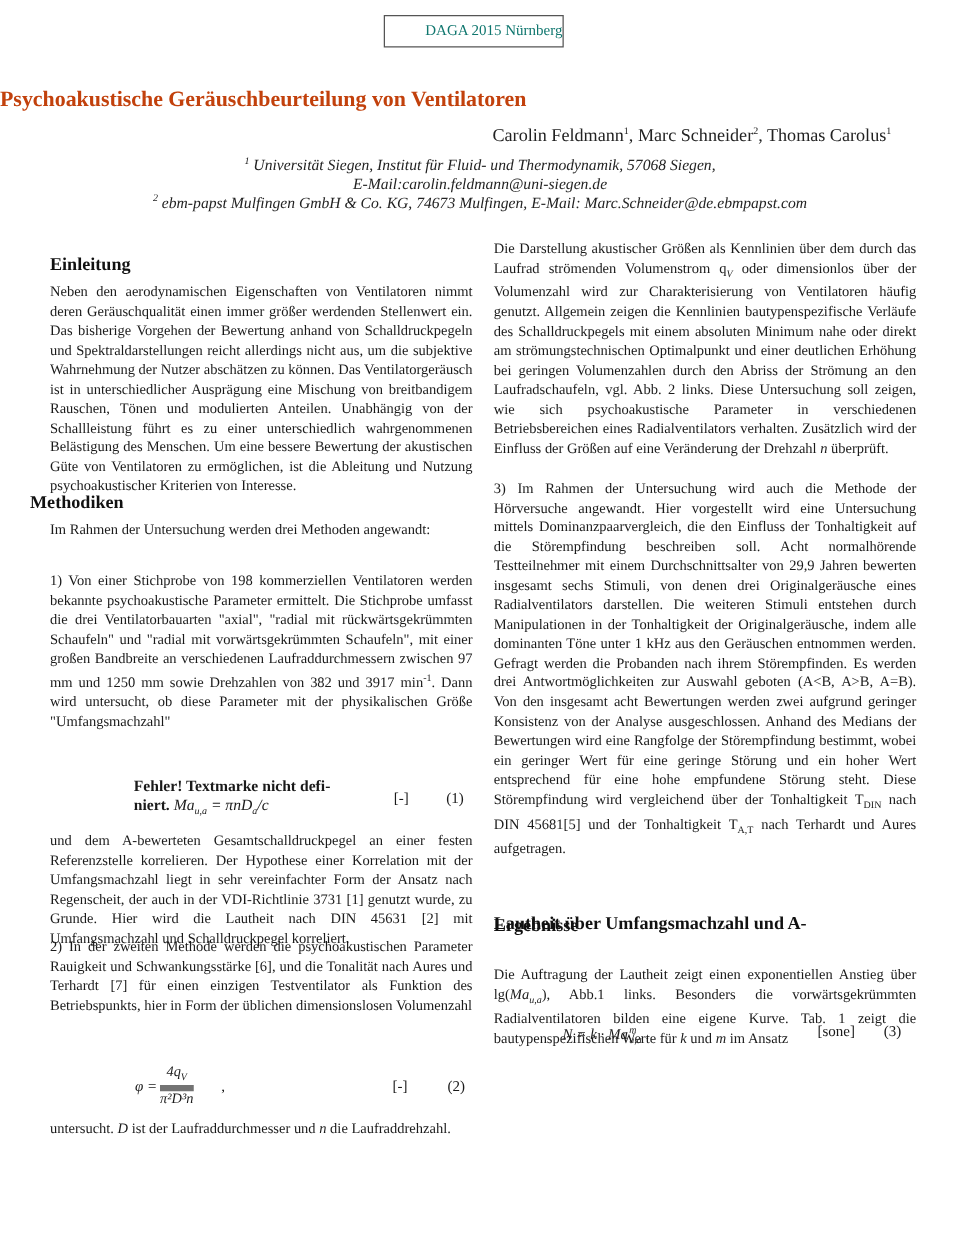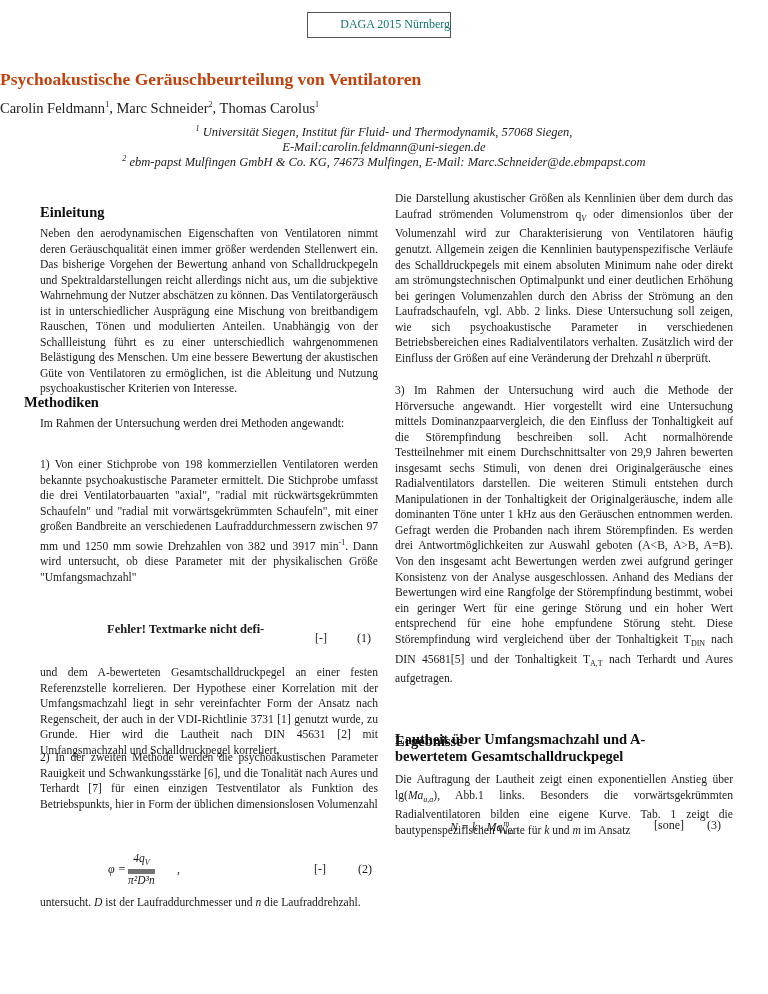--- a/index.html
+++ b/index.html
@@ -11,21 +11,21 @@
   .conf-box {
     position: absolute; left: 307px; top: 12px; width: 144px; height: 26px;
     border: 1.5px solid #555; box-sizing: border-box;
     font-size: 12px; text-align: right; line-height: 23px; color: #0f766e;
   }
   .title {
     position: absolute; left: 0; top: 69px; width: 768px; text-align: left;
     font-size: 17.5px; font-weight: bold; color: #c2410c;
   }
   .authors {
-    position: absolute; left: 0; top: 100px; width: 713px; text-align: left;
+    position: absolute; left: 0; top: 100px; width: 713px; text-align: right;
     font-size: 14.5px; color: #222;
   }
   .authors sup, .affil sup { font-size: 8px; }
   .affil {
     position: absolute; left: 0; width: 768px; text-align: center;
     font-size: 12.5px; font-style: italic; color: #222; line-height: 15px;
   }
   .h1 {
     position: absolute; font-size: 14.5px; font-weight: bold; color: #111;
   }
@@ -69,20 +69,21 @@
 <div class="h1" style="left:40px; top:204px;">Einleitung</div>
 <div class="para" style="left:40px; top:226px;">Neben den aerodynamischen Eigenschaften von Ventilatoren nimmt deren Geräuschqualität einen immer größer werdenden Stellenwert ein. Das bisherige Vorgehen der Bewertung anhand von Schalldruckpegeln und Spektraldarstellungen reicht allerdings nicht aus, um die subjektive Wahrnehmung der Nutzer abschätzen zu können. Das Ventilatorgeräusch ist in unterschiedlicher Ausprägung eine Mischung von breitbandigem Rauschen, Tönen und modulierten Anteilen. Unabhängig von der Schallleistung führt es zu einer unterschiedlich wahrgenommenen Belästigung des Menschen. Um eine bessere Bewertung der akustischen Güte von Ventilatoren zu ermöglichen, ist die Ableitung und Nutzung psychoakustischer Kriterien von Interesse.</div>
 
 <div class="h1" style="left:24px; top:394px;">Methodiken</div>
 <div class="para" style="left:40px; top:416px;">Im Rahmen der Untersuchung werden drei Methoden angewandt:</div>
 
 <div class="para" style="left:40px; top:457px;"><span>1) Von einer Stichprobe von 198 kommerziellen Ventilatoren werden bekannte psychoakustische Parameter ermittelt. Die Stichprobe umfasst die drei Ventilatorbauarten "axial", "radial mit rückwärtsgekrümmten Schaufeln" und "radial mit vorwärtsgekrümmten Schaufeln", mit einer großen Bandbreite an verschiedenen Laufraddurchmessern zwischen 97 mm und 1250 mm sowie Drehzahlen von 382 und 3917 min</span><sup style="font-size:8px">-1</sup><span>. Dann wird untersucht, ob diese Parameter mit der physikalischen Größe "Umfangsmachzahl"</span></div>
 
 <div class="eq" style="left:107px; top:622px; width:271px; height:32px;">
   <div style="font-weight:bold; font-size:12.5px;">Fehler! Textmarke nicht defi-</div>
+  <div style="font-size:12.5px;"><b>niert.</b> <i class="m">Ma</i><sub class="s">u,a</sub><i class="m"> = πnD</i><sub class="s">a</sub><i class="m">/c</i></div>
   <span class="unit" style="left:208px; top:9px;">[-]</span>
   <span class="num" style="left:250px; top:9px;">(1)</span>
 </div>
 
 <div class="para" style="left:40px; top:665px;">und dem A-bewerteten Gesamtschalldruckpegel an einer festen Referenzstelle korrelieren. Der Hypothese einer Korrelation mit der Umfangsmachzahl liegt in sehr vereinfachter Form der Ansatz nach Regenscheit, der auch in der VDI-Richtlinie 3731 [1] genutzt wurde, zu Grunde. Hier wird die Lautheit nach DIN 45631 [2] mit Umfangsmachzahl und Schalldruckpegel korreliert.</div>
 
 <div class="para" style="left:40px; top:750px;">2) In der zweiten Methode werden die psychoakustischen Parameter Rauigkeit und Schwankungsstärke [6], und die Tonalität nach Aures und Terhardt [7] für einen einzigen Testventilator als Funktion des Betriebspunkts, hier in Form der üblichen dimensionslosen Volumenzahl</div>
 
 <div class="eq" style="left:108px; top:852px; width:270px; height:34px;">
   <span style="position:absolute; left:0; top:10px; font-style:italic;">φ =</span>
@@ -98,21 +99,20 @@
 <div class="para" style="left:40px; top:895px;"><span>untersucht. </span><i>D</i><span> ist der Laufraddurchmesser und </span><i>n</i><span> die Laufraddrehzahl.</span></div>
 
 <div class="para" style="left:395px; top:191px;"><span>Die Darstellung akustischer Größen als Kennlinien über dem durch das Laufrad strömenden Volumenstrom q</span><sub class="s">V</sub><span> oder dimensionlos über der Volumenzahl wird zur Charakterisierung von Ventilatoren häufig genutzt. Allgemein zeigen die Kennlinien bautypenspezifische Verläufe des Schalldruckpegels mit einem absoluten Minimum nahe oder direkt am strömungstechnischen Optimalpunkt und einer deutlichen Erhöhung bei geringen Volumenzahlen durch den Abriss der Strömung an den Laufradschaufeln, vgl. Abb. 2 links. Diese Untersuchung soll zeigen, wie sich psychoakustische Parameter in verschiedenen Betriebsbereichen eines Radialventilators verhalten. Zusätzlich wird der Einfluss der Größen auf eine Veränderung der Drehzahl </span><i>n</i><span> überprüft.</span></div>
 
 <div class="para" style="left:395px; top:383px;"><span>3) Im Rahmen der Untersuchung wird auch die Methode der Hörversuche angewandt. Hier vorgestellt wird eine Untersuchung mittels Dominanzpaarvergleich, die den Einfluss der Tonhaltigkeit auf die Störempfindung beschreiben soll. Acht normalhörende Testteilnehmer mit einem Durchschnittsalter von 29,9 Jahren bewerten insgesamt sechs Stimuli, von denen drei Originalgeräusche eines Radialventilators darstellen. Die weiteren Stimuli entstehen durch Manipulationen in der Tonhaltigkeit der Originalgeräusche, indem alle dominanten Töne unter 1 kHz aus den Geräuschen entnommen werden. Gefragt werden die Probanden nach ihrem Störempfinden. Es werden drei Antwortmöglichkeiten zur Auswahl geboten (A&lt;B, A&gt;B, A=B). Von den insgesamt acht Bewertungen werden zwei aufgrund geringer Konsistenz von der Analyse ausgeschlossen. Anhand des Medians der Bewertungen wird eine Rangfolge der Störempfindung bestimmt, wobei ein geringer Wert für eine geringe Störung und ein hoher Wert entsprechend für eine hohe empfundene Störung steht. Diese Störempfindung wird vergleichend über der Tonhaltigkeit T</span><sub style="font-size:8px">DIN</sub><span> nach DIN 45681[5] und der Tonhaltigkeit T</span><sub style="font-size:8px">A,T</sub><span> nach Terhardt und Aures aufgetragen.</span></div>
 
 <div class="h1" style="left:395px; top:733px;">Ergebnisse</div>
 
 <div class="h2" style="left:395px; top:731px;">
   <div>Lautheit über Umfangsmachzahl und A-</div>
-  <div>bewertetem Gesamtschalldruckpegel</div>
 </div>
 
 <div class="para" style="left:395px; top:772px;"><span>Die Auftragung der Lautheit zeigt einen exponentiellen Anstieg über lg(</span><i>Ma</i><sub class="s">u,a</sub><span>), Abb.1 links. Besonders die vorwärtsgekrümmten Radialventilatoren bilden eine eigene Kurve. Tab. 1 zeigt die bautypenspezifischen Werte für </span><i>k</i><span> und </span><i>m</i><span> im Ansatz</span></div>
 
 <div class="eq" style="left:450px; top:820px; width:285px; height:18px;">
   <span style="position:absolute; left:0; top:0; font-style:italic;"><span>N = k · Ma</span><span style="display:inline-block; vertical-align:middle; line-height:8px; font-size:8px; margin-left:1px;"><span style="display:block">m</span><span style="display:block">u,a</span></span><span style="font-style:normal"> .</span></span>
   <span class="unit" style="left:204px; top:-2px;">[sone]</span>
   <span class="num" style="left:257px; top:-2px;">(3)</span>
 </div>
 

